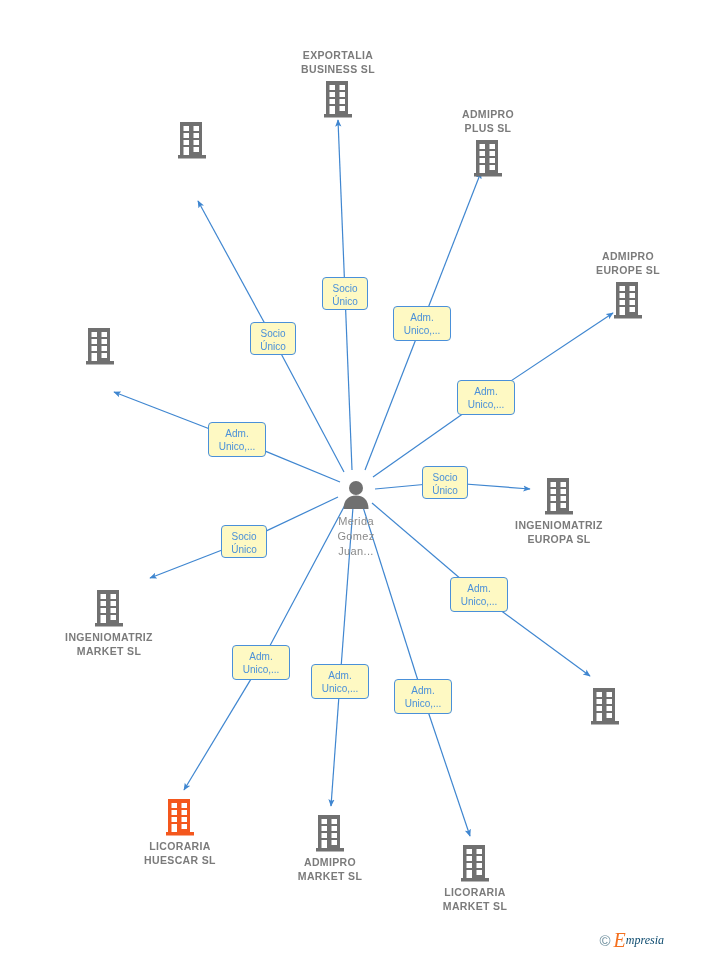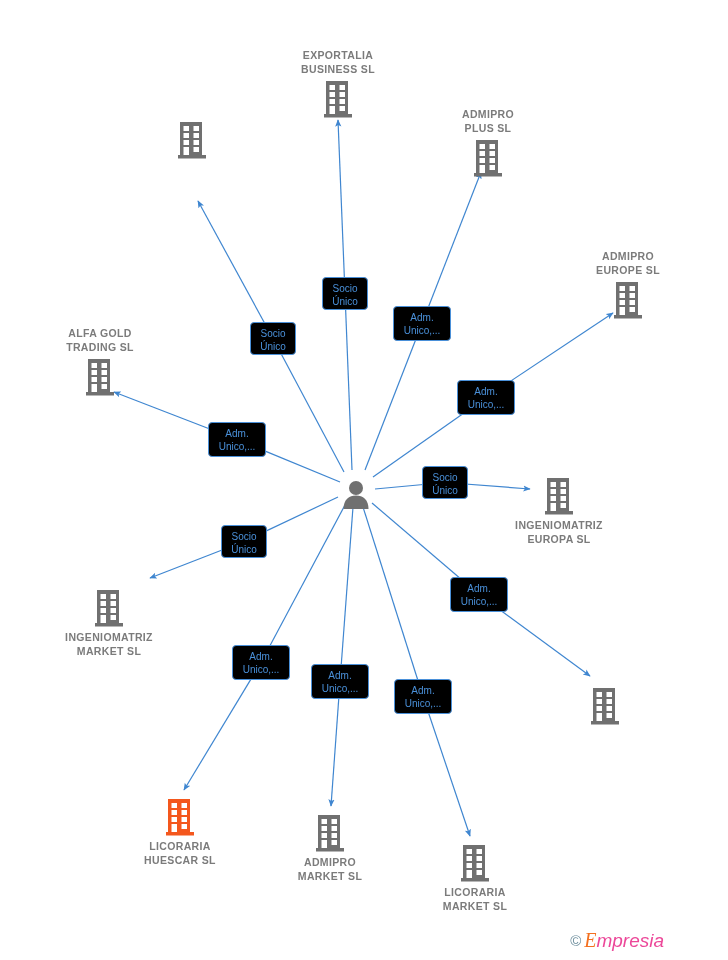--- a/index.html
+++ b/index.html
@@ -63,21 +63,21 @@
   .node.label-above .node-label {
     margin-bottom: 3px;
   }
   .node.label-below .node-label {
     margin-top: 2px;
   }
   .edge-label {
     position: absolute;
     border: 1px solid #4a90d9;
     border-radius: 4px;
-    background: #000000;
+    background: #fef9c3;
     color: #4a90d9;
     font-family: "Liberation Sans", sans-serif;
     font-size: 10px;
     line-height: 13px;
     text-align: center;
     padding: 4px 6px 5px 6px;
     white-space: pre-line;
     box-sizing: border-box;
     cursor: pointer;
   }
@@ -96,25 +96,25 @@
     font-size: 15px;
     font-family: "Liberation Sans", sans-serif;
   }
   #watermark .wm-e {
     color: #f4701f;
     font-size: 20px;
     font-style: italic;
     font-family: "Liberation Serif", serif;
   }
   #watermark .wm-rest {
-    color: #ec4899;
-    font-size: 19px;
+    color: #0c4a6e;
+    font-size: 12px;
     font-style: italic;
     margin-left: -3px;
-    font-family: Liberation Sans, sans-serif;
+    font-family: Liberation Serif, serif;
   }
 </style>
 </head>
 <body>
 
 <div id="graph-canvas">
 
   <svg id="edge-layer" viewBox="0 0 728 960">
     <defs>
       <marker id="arrowhead" markerWidth="7" markerHeight="7" refX="5.6" refY="3" orient="auto" markerUnits="strokeWidth">
@@ -204,22 +204,20 @@
             <rect x="5.5" y="13" width="5.5" height="5" fill="#fff"></rect>
             <rect x="15.5" y="13" width="5.5" height="5" fill="#fff"></rect>
             <rect x="5.5" y="20" width="5.5" height="5" fill="#fff"></rect>
             <rect x="15.5" y="20" width="5.5" height="5" fill="#fff"></rect>
             <rect x="5.5" y="27" width="5.5" height="8" fill="#fff"></rect>
             <rect x="15.5" y="27" width="5.5" height="5" fill="#fff"></rect>
             <rect x="0" y="35" width="28" height="3.5" fill="#707070"></rect>
           </svg></span>
       </div>
       <div class="node company label-above" style="left: 100px; top: 326px;">
-        <span class="node-label">ALFA GOLD
-TRADING  SL</span>
         <span class="node-icon"><svg width="34" height="40" viewBox="0 0 28 40">
             <rect x="2" y="2" width="22" height="33" fill="#707070"></rect>
             <rect x="5.5" y="6" width="5.5" height="5" fill="#fff"></rect>
             <rect x="15.5" y="6" width="5.5" height="5" fill="#fff"></rect>
             <rect x="5.5" y="13" width="5.5" height="5" fill="#fff"></rect>
             <rect x="15.5" y="13" width="5.5" height="5" fill="#fff"></rect>
             <rect x="5.5" y="20" width="5.5" height="5" fill="#fff"></rect>
             <rect x="15.5" y="20" width="5.5" height="5" fill="#fff"></rect>
             <rect x="5.5" y="27" width="5.5" height="8" fill="#fff"></rect>
             <rect x="15.5" y="27" width="5.5" height="5" fill="#fff"></rect>
@@ -318,20 +316,23 @@
             <rect x="0" y="35" width="28" height="3.5" fill="#707070"></rect>
           </svg></span>
         <span class="node-label">LICORARIA
 MARKET  SL</span>
       </div>
       <div class="node person label-below" style="left: 356px; top: 478px;">
         <span class="node-icon"><svg width="34" height="34" viewBox="0 0 34 34">
             <circle cx="17" cy="10" r="7" fill="#707070"></circle>
             <path d="M4.5 31 C4.5 21.5 10 17.5 17 17.5 C24 17.5 29.5 21.5 29.5 31 Z" fill="#707070"></path>
           </svg></span>
+        <span class="node-label">Merida
+Gomez
+Juan...</span>
       </div>
     </div>
   <div id="edge-label-layer">
       <div class="edge-label" style="left: 322px; top: 277px; width: 46px; height: 33px;">Socio
 Único</div>
       <div class="edge-label" style="left: 250px; top: 322px; width: 46px; height: 33px;">Socio
 Único</div>
       <div class="edge-label" style="left: 393px; top: 306px; width: 58px; height: 35px;">Adm.
 Unico,...</div>
       <div class="edge-label" style="left: 457px; top: 380px; width: 58px; height: 35px;">Adm.

